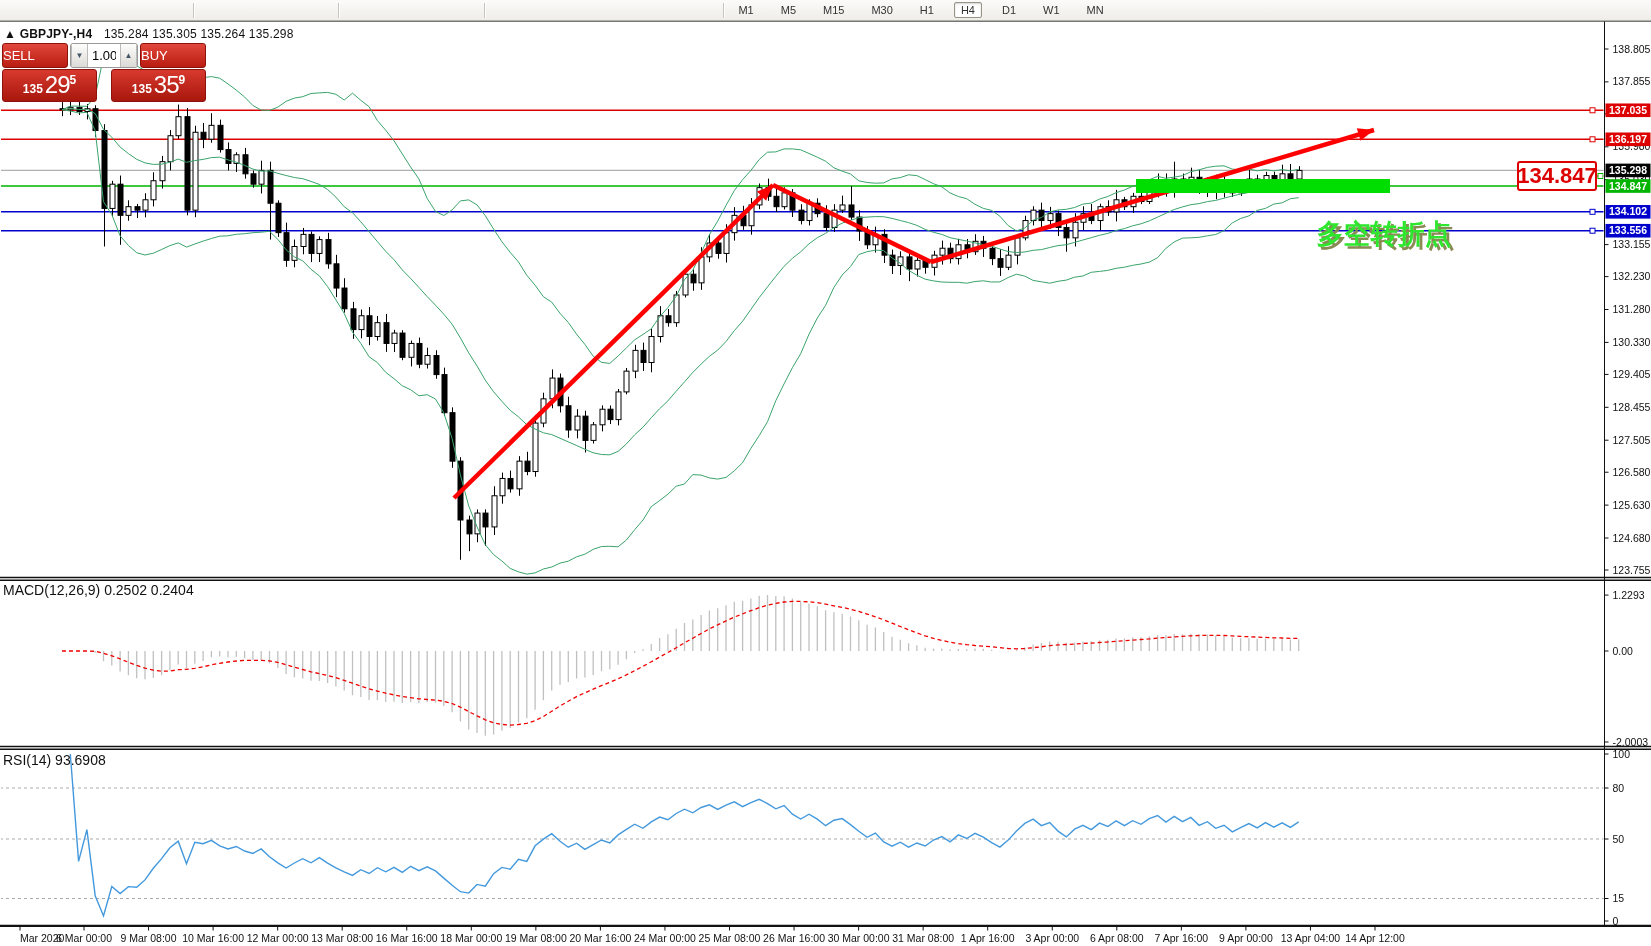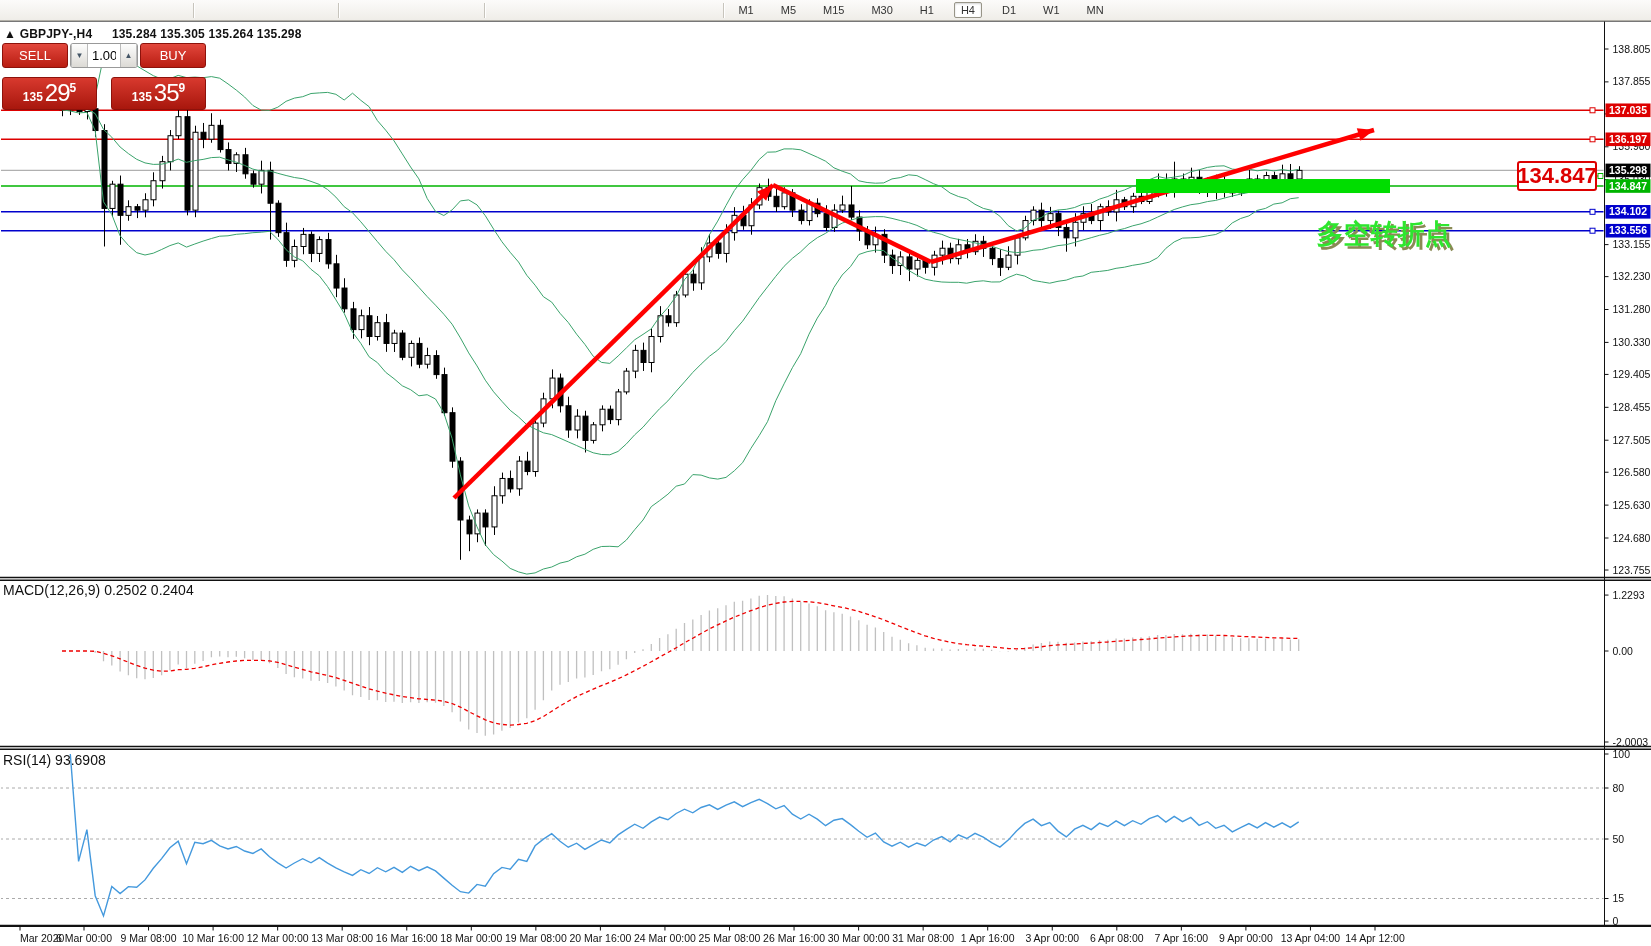--- a/index.html
+++ b/index.html
@@ -14,30 +14,30 @@
   .sep{width:1px;height:15px;background:#c7c4bc;box-shadow:1px 0 0 #fff;margin:0 3px;flex:none}
   .caret{font-size:8px;color:#555;margin-left:1px}
   .tf-group{display:flex;align-items:center;gap:13px;margin-left:4px}
   .tf{font-size:11px;color:#333;padding:1px 6px;border:1px solid transparent;border-radius:2px}
   .tf.active{background:#fff;border:1px solid #989588;box-shadow:inset 0 1px 2px rgba(0,0,0,.18)}
   #tb-right{margin-left:auto;display:flex;align-items:center;gap:8px;padding-right:6px}
   
   #chart-region{position:absolute;top:21px;left:0;width:1651px;height:925px;background:#fff;}
   #chart-svg{position:absolute;top:0;left:0;}
   #quote-header{position:absolute;left:4px;top:6px;font-size:12px;font-weight:700;color:#111;letter-spacing:.2px}
-  #quote-header .q{font-weight:700;margin-left:16px}
+  #quote-header .q{font-weight:400;margin-left:8px}
   
   #trade-panel{position:absolute;left:2px;top:22px;width:204px;height:61px;font-family:"Liberation Sans",sans-serif;}
   .tp-top{display:flex;height:25px;gap:2px;}
   .tp-sell,.tp-buy{flex:none;width:64px;border:1px solid #8d120b;border-radius:3px;color:#fff;
-    font-size:13px;background:linear-gradient(#e2473c,#b91d12);text-align:center;line-height:23px}
+    font-size:13px;background:linear-gradient(#e2473c,#b91d12);line-height:23px}
   .tp-vol{flex:1;display:flex;border:1px solid #999;border-radius:3px;background:#fff;overflow:hidden}
   .tp-step{width:17px;border:none;background:linear-gradient(#fdfdfd,#dcdad5);color:#456;font-size:8px;padding:0;border-left:1px solid #bbb;border-right:1px solid #bbb}
   .tp-vol input{flex:1;min-width:10px;border:none;outline:none;font-size:13px;padding:0 4px;color:#000}
-  .tp-bottom{display:flex;height:33px;gap:14px;margin-top:9px;color:#fff}
+  .tp-bottom{display:flex;height:33px;gap:14px;margin-top:1px;color:#fff}
   .tp-price{flex:1;border:1px solid #8d120b;border-radius:3px;background:linear-gradient(#d8392e,#a8170d);
     display:flex;align-items:flex-end;justify-content:center;padding-bottom:2px}
   .tp-price .sm{font-size:12px;font-weight:700;line-height:20px}
   .tp-price .big{font-size:24px;font-weight:400;line-height:29px;letter-spacing:-1px;margin-left:2px}
   .tp-price .sup{font-size:12px;font-weight:700;line-height:12px;margin-bottom:13px}
   
   .pane-label{position:absolute;left:3px;font-size:14px;color:#111}
   #macd-label{top:561px}
   #rsi-label{top:731px}
 </style>

